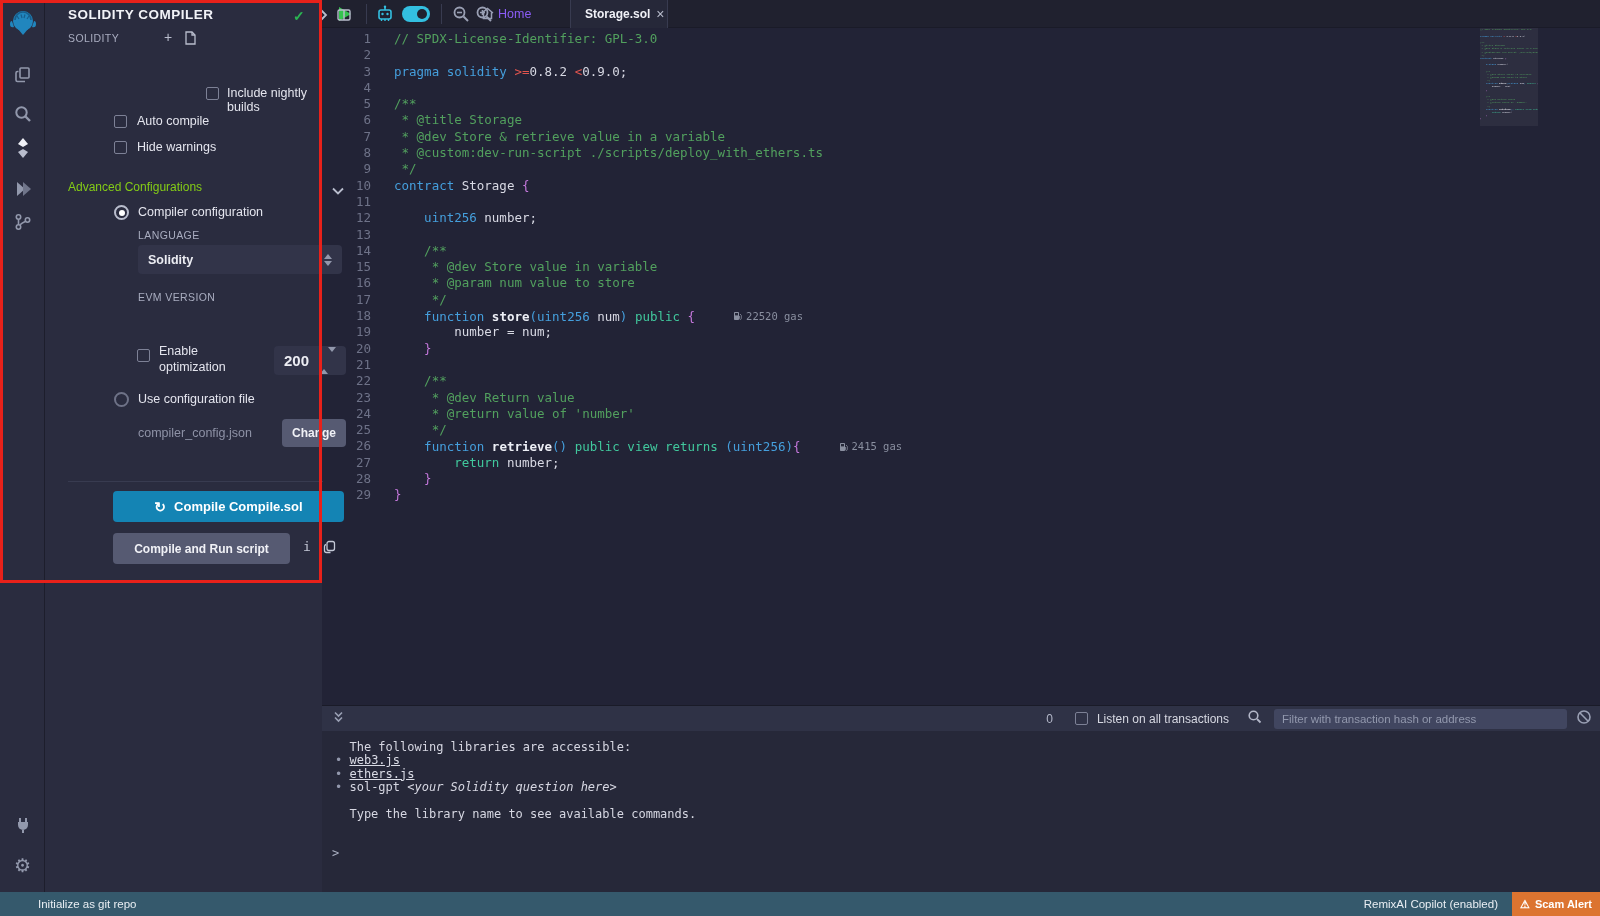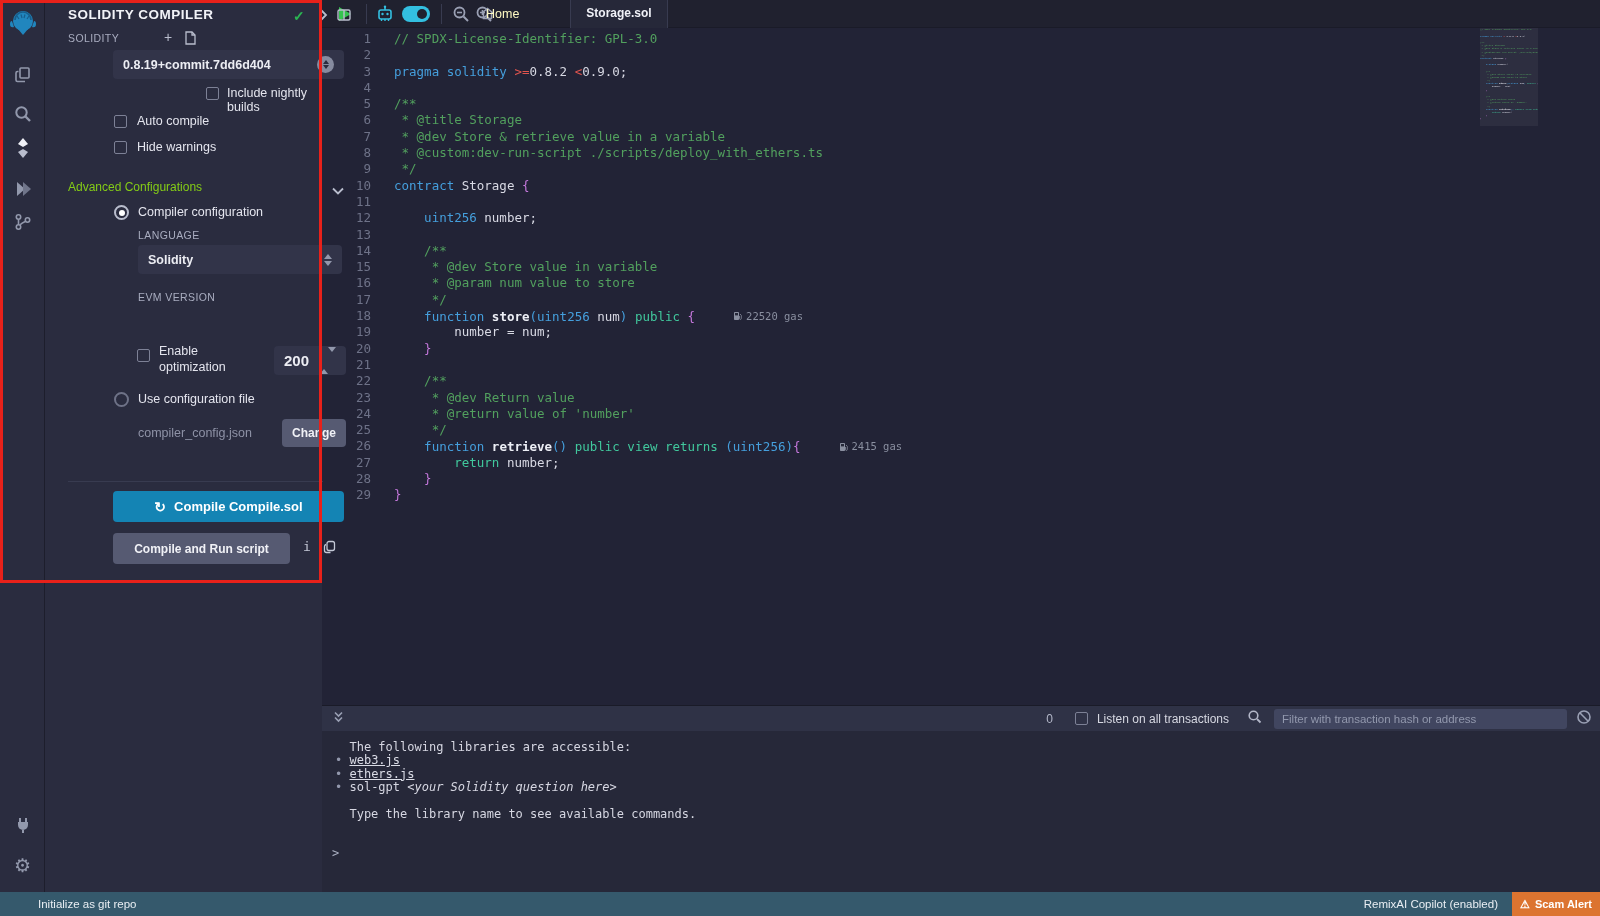--- a/index.html
+++ b/index.html
@@ -73,24 +73,24 @@
   #topbar { position:absolute; left:0; top:0; width:1278px; height:28px; background:#20212f;
     border-bottom:1px solid #1a1b28; }
   .tb-divider { position:absolute; top:4px; width:1px; height:20px; background:#383b50; }
   #play-btn { position:absolute; left:17px; top:7px; width:0; height:0;
     border-top:7px solid transparent; border-bottom:7px solid transparent; border-left:12px solid #35c24f; }
   #toggle-pill { position:absolute; left:80px; top:6px; width:28px; height:16px; background:#33bfe0;
     border-radius:8px; }
   #toggle-pill::after { content:""; position:absolute; right:3px; top:3px; width:10px; height:10px;
     border-radius:50%; background:#20212f; }
   .tb-ic { position:absolute; top:5px; }
-  #home-label { position:absolute; left:164px; top:7px; font-size:12.5px; color:#fef9c3; }
+  #home-label { position:absolute; left:176px; top:7px; font-size:12.5px; color:#8b5cf6; }
   #tab-active { position:absolute; left:248px; top:0; width:98px; height:28px; background:#262839;
     border-left:1px solid #383b50; border-right:1px solid #383b50;
-    display:flex; align-items:center; padding:0 8px; gap:6px;flex-direction:column; }
+    display:flex; align-items:center; padding:0 8px; gap:6px; }
   #tab-label { font-size:12px; font-weight:bold; color:#f0f1f7; }
   #tab-close { color:#b9bdcd; font-size:14px; line-height:1; }
 
   
   #editor { position:absolute; left:0; top:28px; width:1278px; height:677px; background:#222336; overflow:hidden; }
   #code-lines { position:absolute; left:0; top:3px; font-family:"DejaVu Sans Mono",monospace;
     font-size:12.5px; line-height:16.3px; white-space:pre; }
   .code-line { display:flex; height:16.3px; }
   .lnum { width:49px; text-align:right; color:#6e7288; flex:0 0 49px; }
   .lcontent { padding-left:23px; }
@@ -217,27 +217,20 @@
 
     <div id="compiler-label">SOLIDITY</div>
     <span class="plus-glyph" style="position:absolute;left:119px;top:29px">+</span>
     <span style="position:absolute;left:138px;top:31px">
       <svg width="13" height="14" viewBox="0 0 13 14">
           <path d="M3 1 h6 l3 3 v9 h-9 z" stroke="#b9bdcd" fill="none" stroke-width="1.3"></path>
           <path d="M9 1 v3 h3" stroke="#b9bdcd" fill="none" stroke-width="1.3"></path>
         </svg>
     </span>
 
-    <div class="sel" style="left:68px;top:50px;width:231px;height:29px">
-      <span>0.8.19+commit.7dd6d404</span>
-      <span class="circle-spin">
-          <span class="tri-up"></span>
-          <span class="tri-dn"></span>
-        </span>
-    </div>
 
     <div class="cbx" style="left:161px;top:87px"></div>
     <div class="cbx-label" style="left:182px;top:86px">Include nightly builds</div>
 
     <div class="cbx" style="left:69px;top:115px"></div>
     <div class="cbx-label" style="left:92px;top:114px">Auto compile</div>
 
     <div class="cbx" style="left:69px;top:141px"></div>
     <div class="cbx-label" style="left:92px;top:140px">Hide warnings</div>
 

